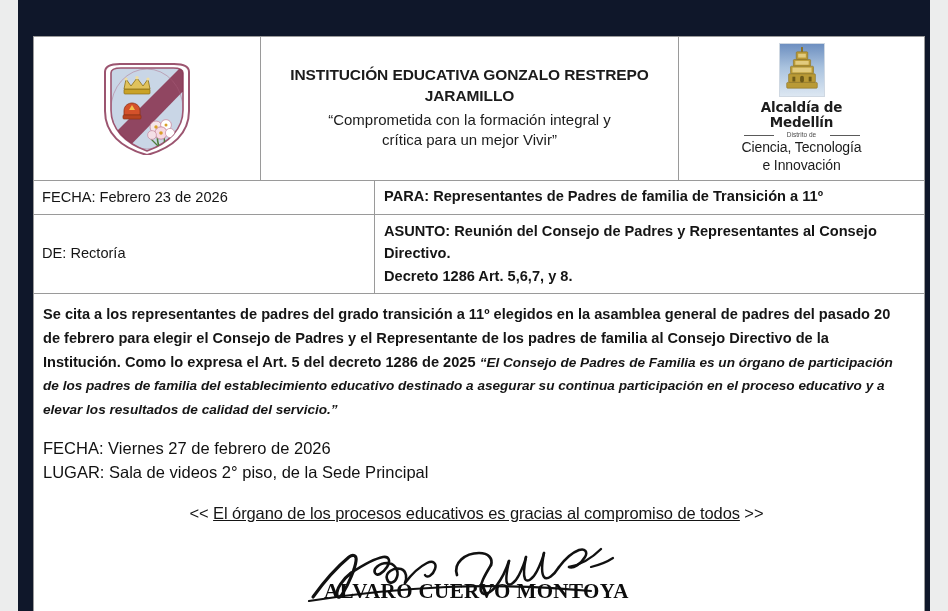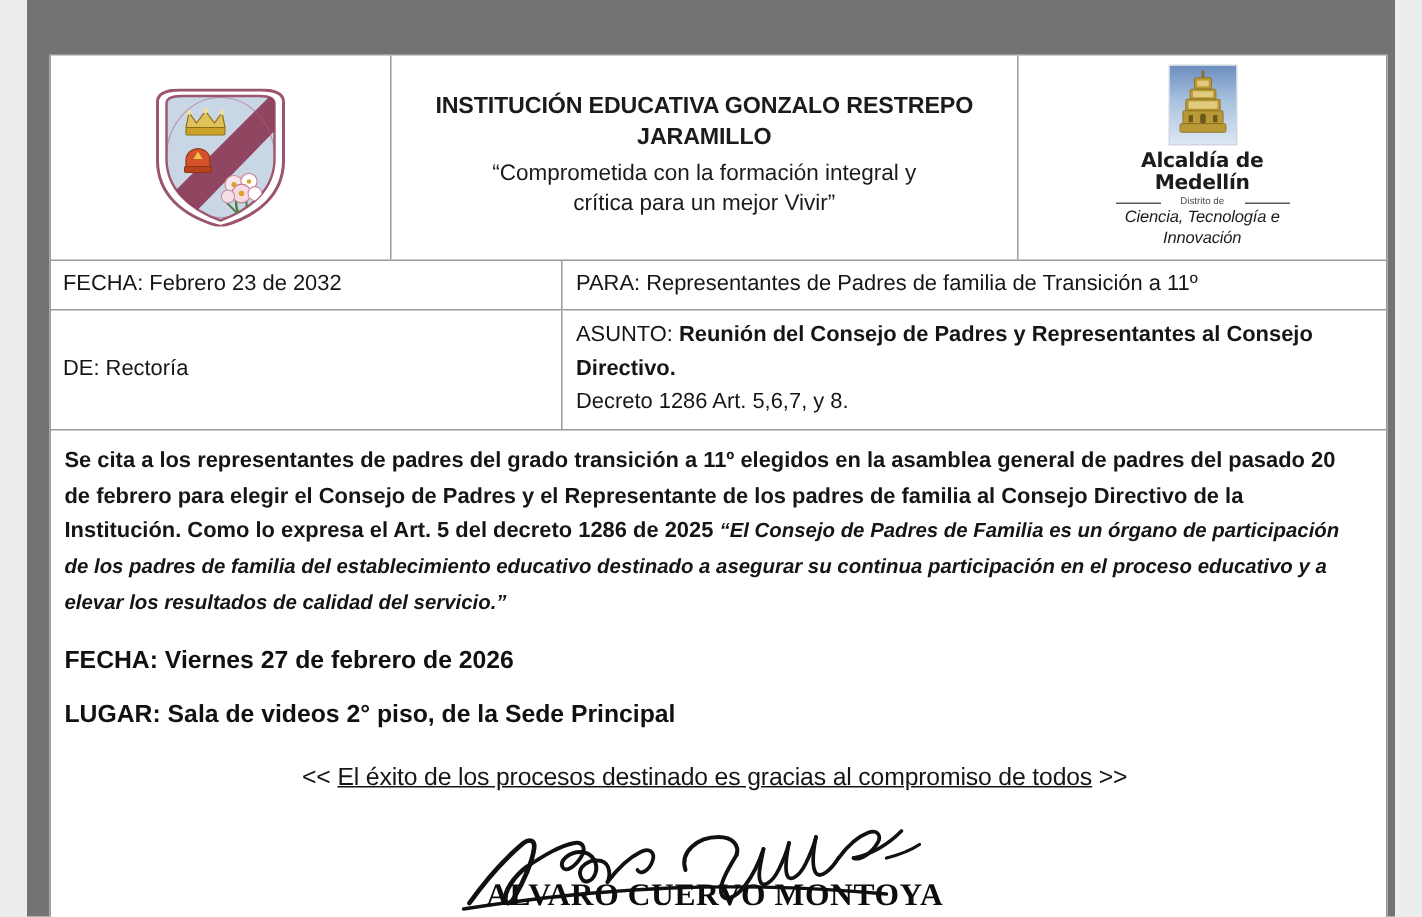--- a/index.html
+++ b/index.html
@@ -8,21 +8,21 @@
     margin: 0; padding: 0;
     width: 948px; height: 611px;
     overflow: hidden;
     background: #eceded;
     font-family: "Liberation Sans", sans-serif;
   }
   .page {
     position: absolute;
     left: 18px; top: 0;
     width: 912px; height: 611px;
-    background: #737373;
+    background: #0f172a;
   }
   .doc-table {
     position: absolute;
     left: 15px; top: 36px;
     width: 892px;
     border: 1px solid #9a9a9a;
     background: #ffffff;
   }
 
   
@@ -91,60 +91,58 @@
   .alc-sub1::before, .alc-sub1::after {
     content: "";
     position: absolute;
     top: 50%;
     width: 30px; height: 1px;
     background: #5a5a5a;
   }
   .alc-sub1::before { left: 6px; }
   .alc-sub1::after { right: 6px; }
   .alc-sub2 {
-    font-size: 11px;
+    font-size: 14px;
     color: #1c1c1c;
     line-height: 1.25;
     letter-spacing: -0.1px;
     margin-top: 1px;
-    font-style: italic;
   }
 
   
   .meta-row { display: flex; border-bottom: 1px solid #9a9a9a; }
   .meta-left {
     width: 341px;
     border-right: 1px solid #9a9a9a;
     padding: 5px 0 5px 8px;
     display: flex; align-items: center;
   }
-  .meta-right { flex: 1; padding: 5px 8px 6px 9px; }
+  .meta-right { flex: 1; padding: 5px 8px 6px 9px; font-weight: bold; }
   .meta-text { font-size: 14.6px; color: #151515; line-height: 1.45; }
   .row-asunto .meta-left { padding-left: 8px; }
   .asunto-line { font-size: 14.6px; color: #151515; line-height: 1.55; }
 
   
   .body-cell { padding: 9px 14px 10px 9px; }
   .body-par {
     font-size: 14.6px;
     line-height: 1.62;
     color: #151515;
     text-align: left;
     margin: 0;
     font-weight: bold;
   }
   .body-par .quote { font-style: italic; font-size: 13.6px; }
 
   .details { margin-top: 14px; }
   .details div {
-    font-weight: bold;
+    font-weight: normal;
     font-size: 16.5px;
     line-height: 1.47;
     color: #111;
-    margin-top: 12px;
   }
 
   .slogan {
     margin-top: 20px;
     text-align: center;
     font-size: 16.5px;
     color: #151515;
     letter-spacing: -0.1px;
   }
   .slogan .u { text-decoration: underline; }
@@ -281,21 +279,21 @@
           </div>
           <div class="alc-name">Alcaldía de Medellín</div>
           <div class="alc-sub1">Distrito de</div>
           <div class="alc-sub2">Ciencia, Tecnología e Innovación</div>
         </div>
       </div>
     </div>
 
     <div class="meta-row">
       <div class="meta-left">
-        <span class="meta-text">FECHA: Febrero 23 de 2032</span>
+        <span class="meta-text">FECHA: Febrero 23 de 2026</span>
       </div>
       <div class="meta-right">
         <span class="meta-text">PARA: Representantes de Padres de familia de Transición a 11º</span>
       </div>
     </div>
 
     <div class="meta-row row-asunto">
       <div class="meta-left">
         <span class="meta-text">DE: Rectoría</span>
       </div>
@@ -311,21 +309,21 @@
       <p class="body-par">
         <span>Se cita a los representantes de padres del grado transición a 11º elegidos en la asamblea general de padres del pasado 20 de febrero para elegir el Consejo de Padres y el Representante de los padres de familia al Consejo Directivo de la Institución. Como lo expresa el Art. 5 del decreto 1286 de 2025 </span><span class="quote">“El Consejo de Padres de Familia es un órgano de participación de los padres de familia del establecimiento educativo destinado a asegurar su continua participación en el proceso educativo y a elevar los resultados de calidad del servicio.”</span>
       </p>
 
       <div class="details">
         <div>FECHA: Viernes 27 de febrero de 2026</div>
         <div>LUGAR: Sala de videos 2° piso, de la Sede Principal</div>
       </div>
 
       <div class="slogan">
-        <span>&lt;&lt; </span><span class="u">El éxito de los procesos destinado es gracias al compromiso de todos</span><span> &gt;&gt;</span>
+        <span>&lt;&lt; </span><span class="u">El órgano de los procesos educativos es gracias al compromiso de todos</span><span> &gt;&gt;</span>
       </div>
 
       <div class="sign-block">
         <svg class="sig-svg" width="340" height="60" viewBox="0 0 340 60" aria-hidden="true">
           <g fill="none" stroke="#111111" stroke-linecap="round" stroke-linejoin="round">
             <path d="M6 52 C16 38,30 22,42 12 C46 9,50 10,49 16 C48 24,42 38,36 48
                      C34 52,31 54,30 50 C29 44,36 34,44 28" stroke-width="3.1"></path>
             <path d="M44 28 C56 20,66 14,76 12 C82 11,84 16,80 22
                      C76 28,70 32,68 28 C66 24,72 18,80 18
                      C88 18,92 26,90 32 C88 38,82 40,80 34

